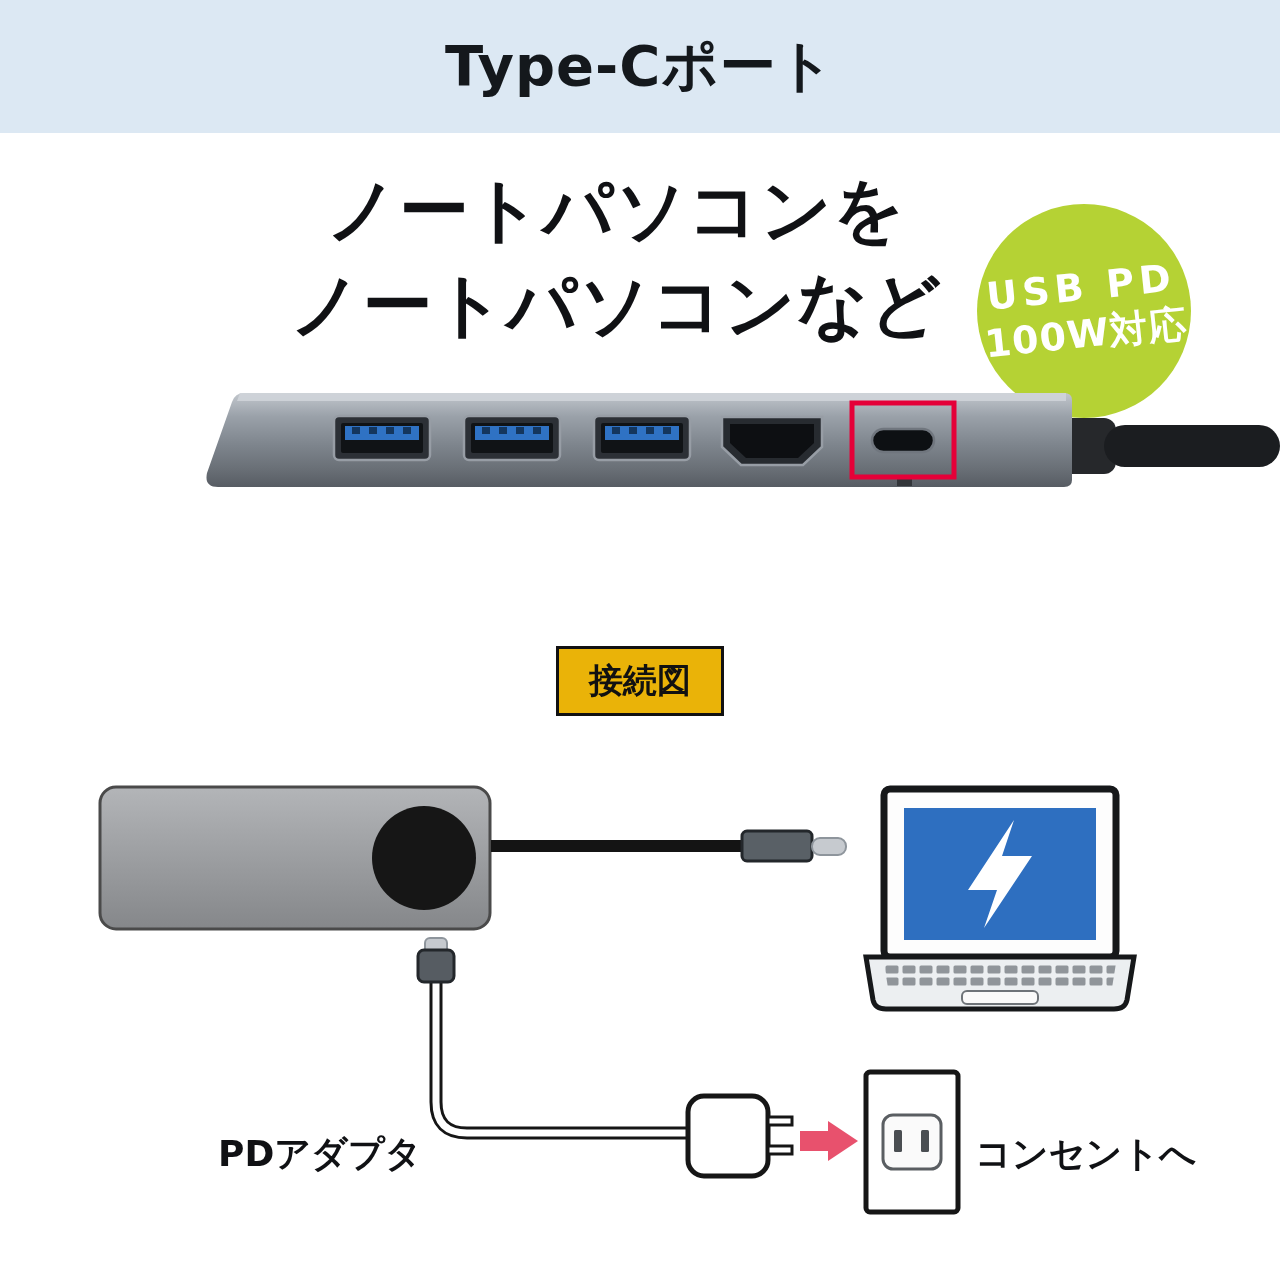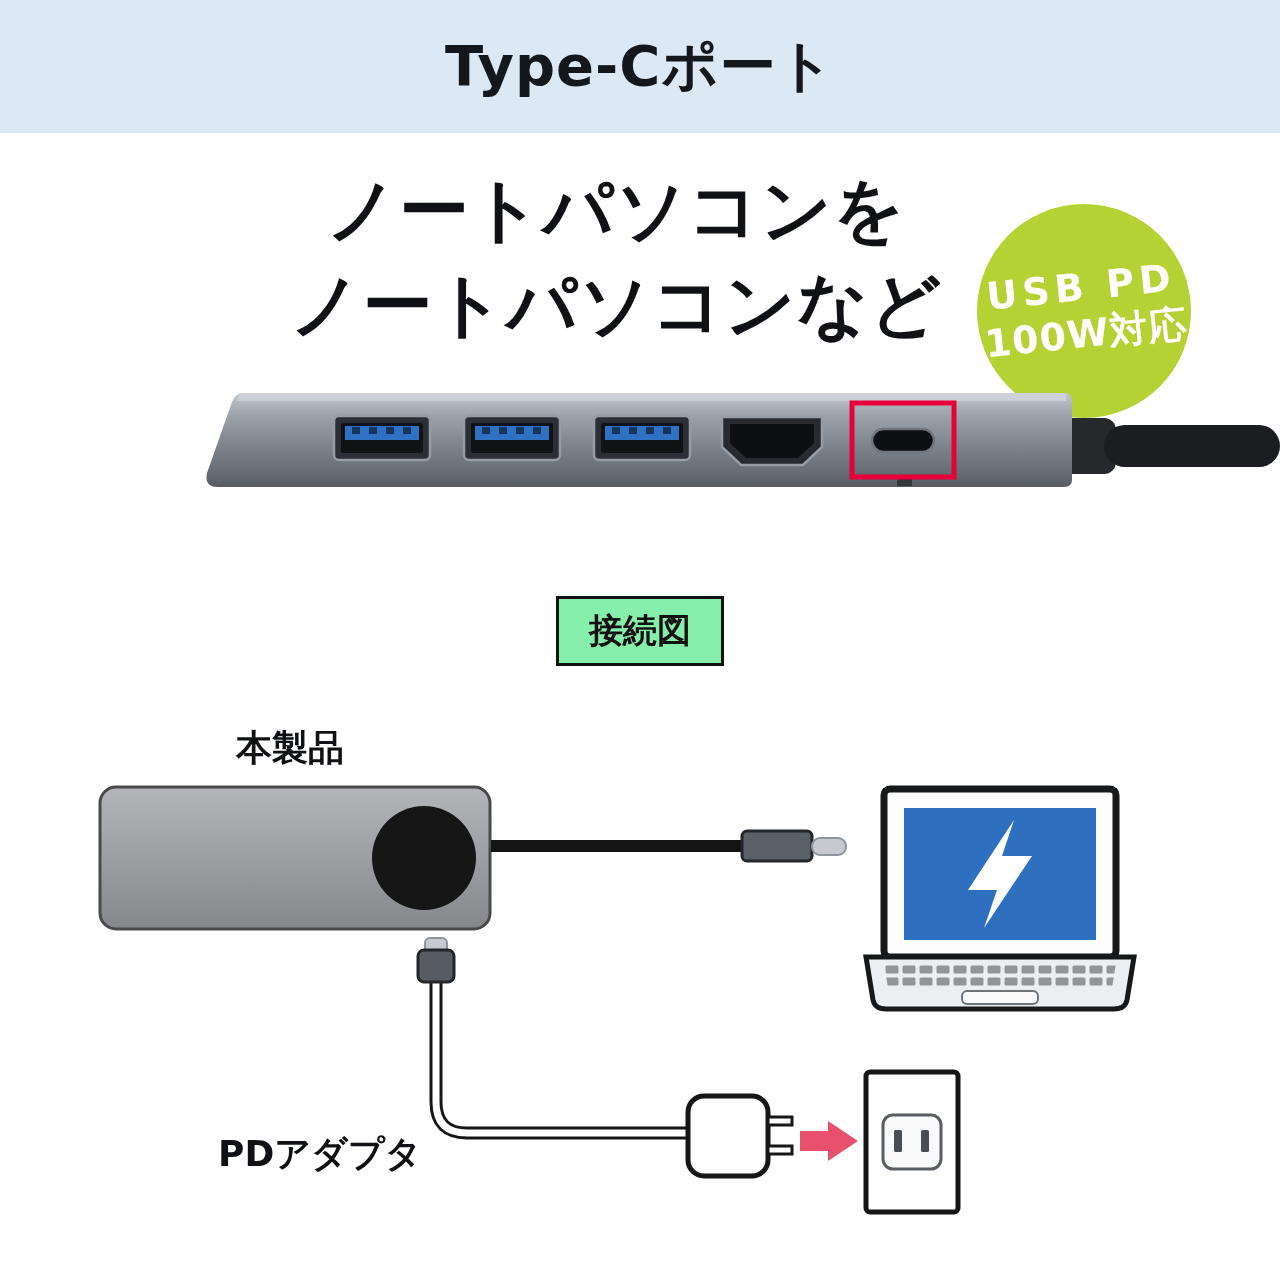--- a/index.html
+++ b/index.html
@@ -15,22 +15,22 @@
   .headline .line { font-size:70px; font-weight:900; line-height:95px; letter-spacing:1px; }
 
   .badge { position:absolute; left:977px; top:204px; width:214px; height:214px; border-radius:50%;
            background:#b5d234; z-index:1; display:flex; align-items:center; justify-content:center; }
   .badge-text { transform:rotate(-6deg); text-align:center; color:#ffffff; font-weight:800; }
   .badge-text .b1 { font-size:38px; letter-spacing:5px; line-height:47px; }
   .badge-text .b2 { font-size:38px; letter-spacing:1px; line-height:47px; }
 
   .art { position:absolute; top:0; left:0; width:1280px; height:1280px; z-index:2; }
 
-  .diagram-title { position:absolute; top:596px; left:640px; transform:translateX(-50%);
-                   border:3px solid #111; background:#86efac; padding:9px 30px;
+  .diagram-title { position:absolute; top:646px; left:640px; transform:translateX(-50%);
+                   border:3px solid #111; background:#eab308; padding:9px 30px;
                    font-size:34px; font-weight:700; color:#111; z-index:4; }
 
   .label { position:absolute; z-index:4; color:#101114; font-weight:800; }
   .product-label { left:170px; top:724px; width:240px; text-align:center; font-size:36px; }
   .laptop-label  { left:835px; top:697px; width:340px; text-align:center; font-size:32px; line-height:39px; }
   .adapter-label { left:218px; top:1130px; font-size:36px; }
   .outlet-label  { left:975px; top:1130px; font-size:36px; }
 </style>
 </head>
 <body>
@@ -143,19 +143,19 @@
         <rect x="866" y="1072" width="92" height="140" rx="4" fill="#ffffff" stroke="#161616" stroke-width="5"></rect>
         <rect x="883" y="1115" width="58" height="54" rx="10" fill="#fafafa" stroke="#5a5e62" stroke-width="3"></rect>
         <rect x="894" y="1130" width="8" height="22" rx="1.5" fill="#4a4e52"></rect>
         <rect x="921" y="1130" width="8" height="22" rx="1.5" fill="#4a4e52"></rect>
       </g>
     </g>
   </svg>
 
   <div class="diagram-title">接続図</div>
 
-  <div class="label product-label">本製品</div>
 
 
   <div class="label adapter-label">PDアダプタ</div>
 
+  <div class="label outlet-label">コンセントへ</div>
 
 </div>
 
 </body></html>

